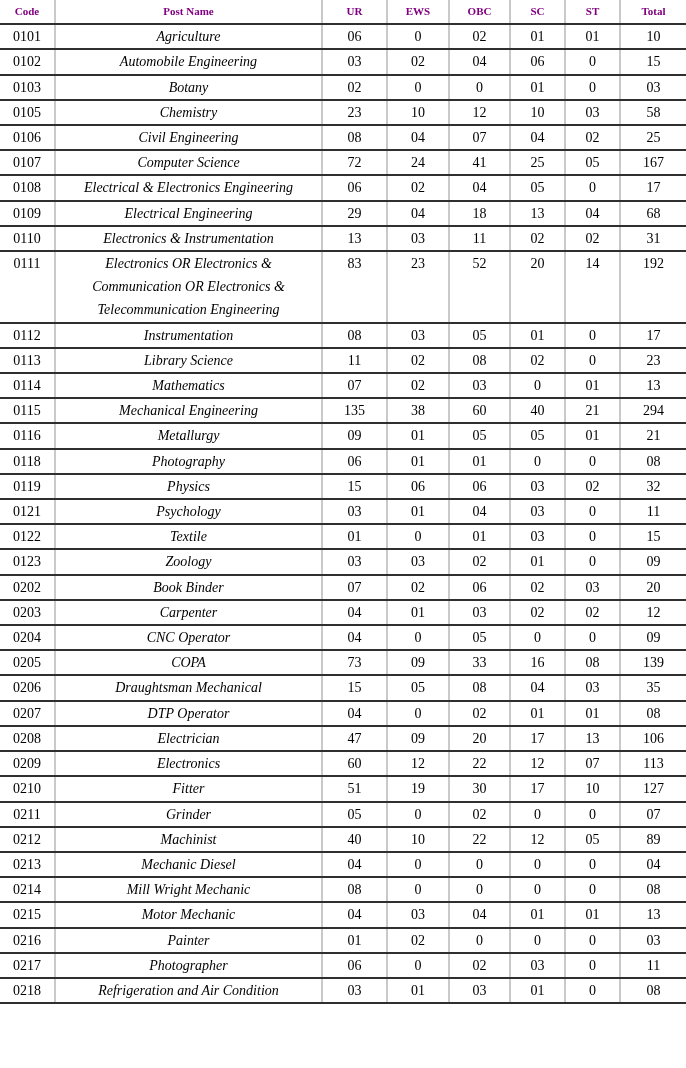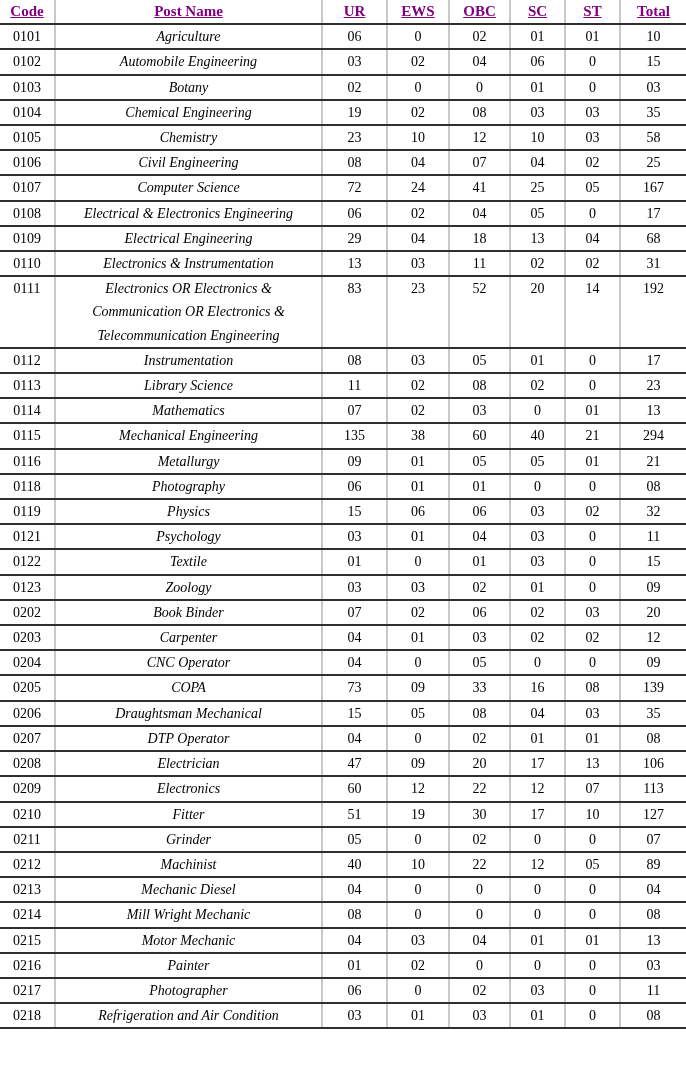--- a/index.html
+++ b/index.html
@@ -36,22 +36,21 @@
     vertical-align:top;
     border-right:2px solid var(--col-line);
     border-bottom:2px solid var(--row-line);
     overflow:hidden;
     white-space:nowrap;
   }
   th:last-child,td:last-child{border-right:none;border-radius:12px;}
   th{
     color:var(--header-text);
     font-weight:bold;
-    font-size:15px;
-    text-decoration:underline;
+    font-size:11px;
   }
   td.cell-post{
     white-space:normal;
     padding:0 10px;
     font-style:italic;
   }
 </style>
 </head>
 <body>
 
@@ -104,30 +103,20 @@
           <td class="cell-code">0103</td>
           <td class="cell-post">Botany</td>
           <td class="cell-ur">02</td>
           <td class="cell-ews">0</td>
           <td class="cell-obc">0</td>
           <td class="cell-sc">01</td>
           <td class="cell-st">0</td>
           <td class="cell-total">03</td>
         </tr>
         <tr>
-          <td class="cell-code">0104</td>
-          <td class="cell-post">Chemical Engineering</td>
-          <td class="cell-ur">19</td>
-          <td class="cell-ews">02</td>
-          <td class="cell-obc">08</td>
-          <td class="cell-sc">03</td>
-          <td class="cell-st">03</td>
-          <td class="cell-total">35</td>
-        </tr>
-        <tr>
           <td class="cell-code">0105</td>
           <td class="cell-post">Chemistry</td>
           <td class="cell-ur">23</td>
           <td class="cell-ews">10</td>
           <td class="cell-obc">12</td>
           <td class="cell-sc">10</td>
           <td class="cell-st">03</td>
           <td class="cell-total">58</td>
         </tr>
         <tr>

